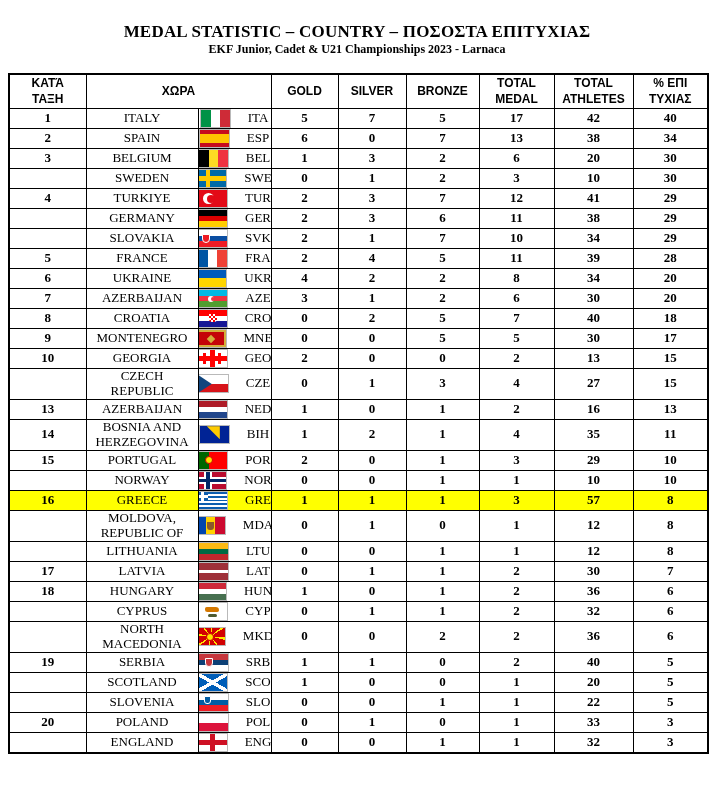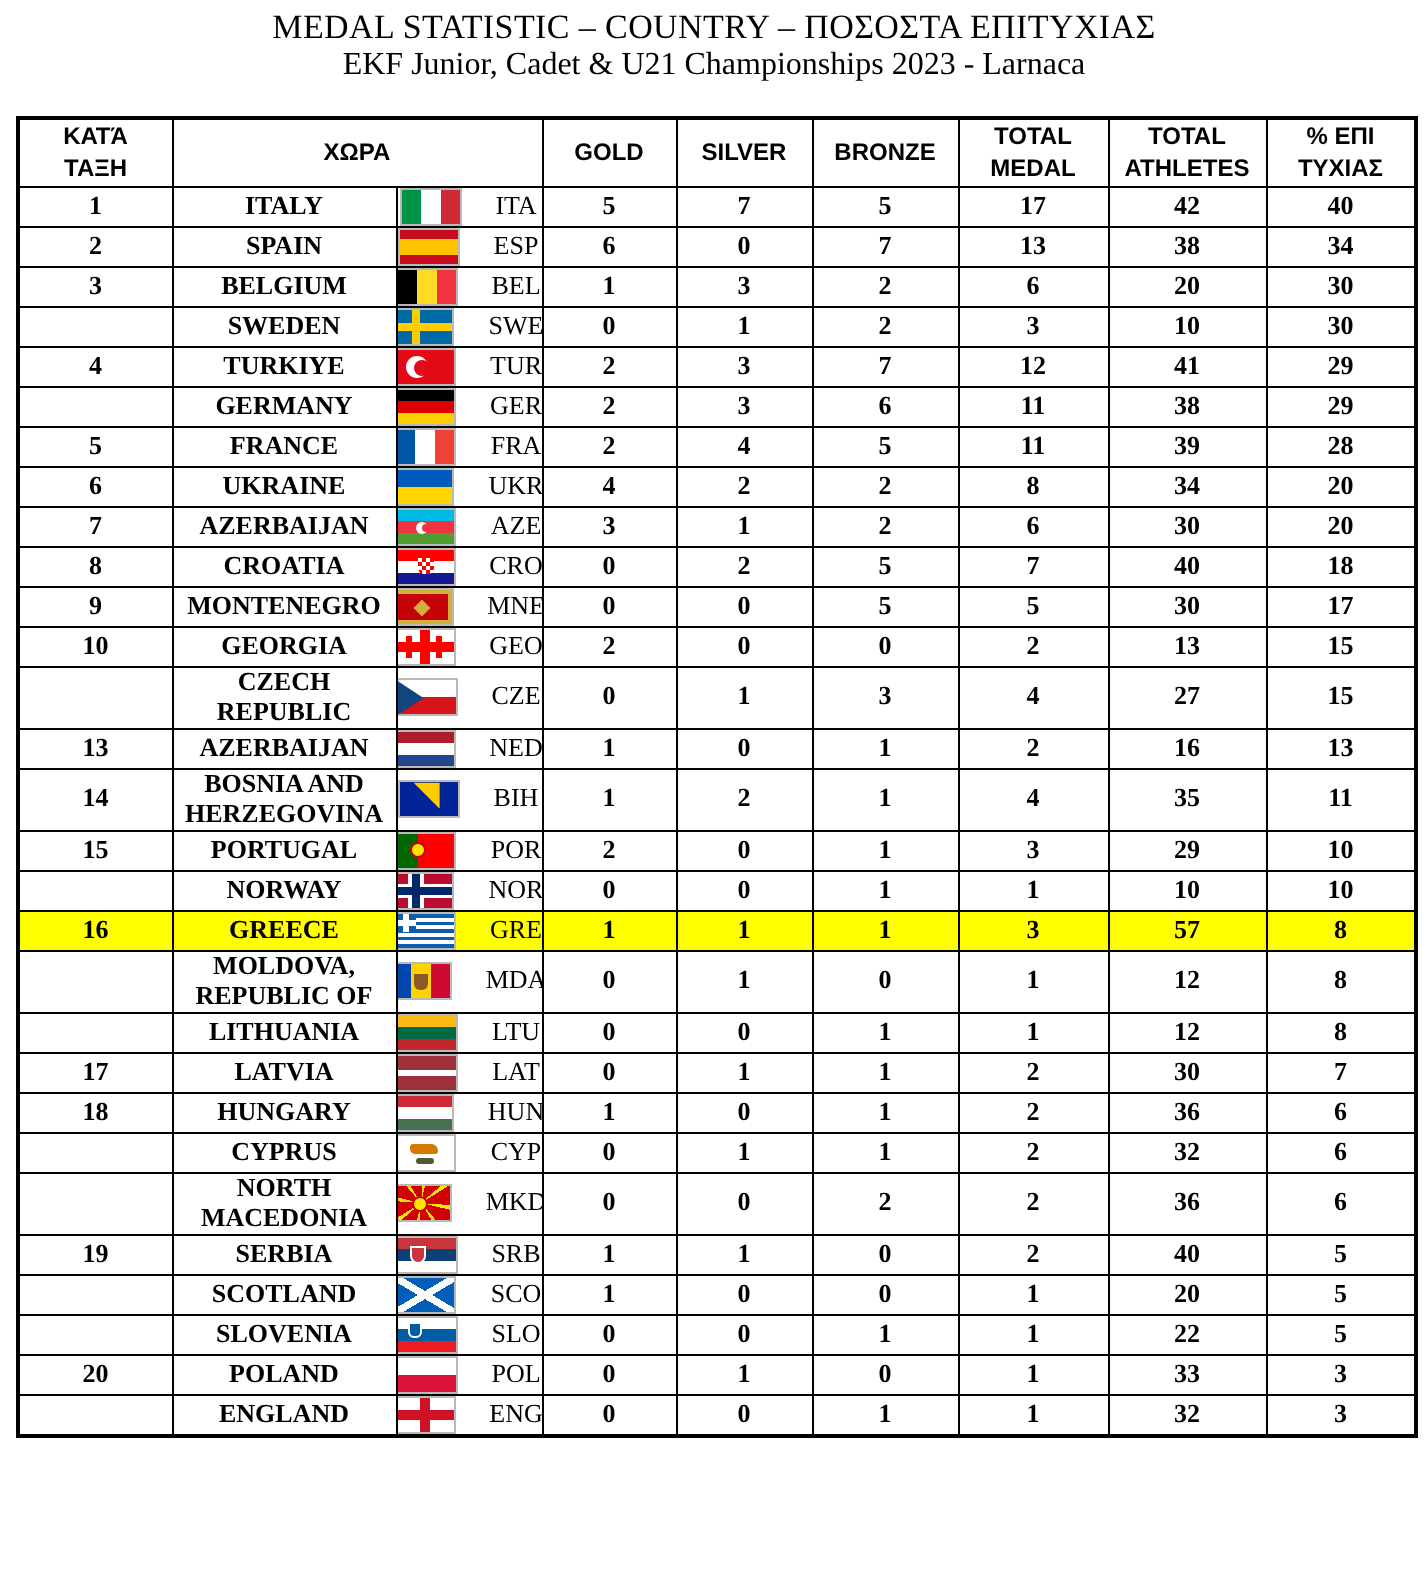--- a/index.html
+++ b/index.html
@@ -1,28 +1,28 @@
 <!DOCTYPE html>
 <html style="--hl: #FFFF00;"><head>
 <meta charset="utf-8">
 <style>
   html,body{margin:0;padding:0;background:#fff;}
   body{width:714px;font-family:"Liberation Serif",serif;color:#000;}
   .page{width:714px;}
 
-  .title-block{text-align:center;padding-top:4px;font-weight:normal;}
+  .title-block{text-align:center;padding-top:22px;font-weight:bold;}
   .title-line1{font-size:17px;letter-spacing:0.2px;}
-  .title-line2{font-size:16px;}
+  .title-line2{font-size:12px;}
 
   table.medal{border-collapse:collapse;table-layout:fixed;width:699px;margin:16px 0 0 8px;border:2px solid #000;}
   th,td{border:1px solid #000;text-align:center;padding:0;overflow:hidden;}
   thead th{font-family:"Liberation Sans",sans-serif;font-size:12px;font-weight:bold;height:33px;line-height:1.3;}
   tbody td{font-size:13px;height:19px;line-height:1.15;}
   td.rank,td.num{font-weight:bold;}
-  td.country{font-weight:bold;padding:0 2px;margin-top:32px;}
+  td.country{font-weight:normal;padding:0 2px;margin-top:32px;}
   tr.hl td{background:var(--hl,#FFFF00);}
 
   .fwrap{display:flex;align-items:center;justify-content:center;gap:18px;}
   .code{font-size:13px;}
 
   .flag{display:inline-block;position:relative;width:29px;height:17px;flex:none;box-sizing:border-box;box-shadow:0 0 0 1px #b9b9b9;overflow:hidden;}
   .flag::before,.flag::after{box-sizing:border-box;}
 
   .f-ita{background:linear-gradient(90deg,#009246 0 33.3%,#fff 33.3% 66.7%,#ce2b37 66.7%);}
   .f-esp{background:linear-gradient(#c60b1e 0 25%,#ffc400 25% 75%,#c60b1e 75%);}
@@ -214,20 +214,36 @@
             </div>
           </td>
           <td class="num">2</td>
           <td class="num">3</td>
           <td class="num">6</td>
           <td class="num">11</td>
           <td class="num">38</td>
           <td class="num">29</td>
         </tr>
         <tr>
+          <td class="rank"></td>
+          <td class="country">SLOVAKIA</td>
+          <td>
+            <div class="fwrap">
+              <span class="flag f-svk"></span>
+              <span class="code">SVK</span>
+            </div>
+          </td>
+          <td class="num">2</td>
+          <td class="num">1</td>
+          <td class="num">7</td>
+          <td class="num">10</td>
+          <td class="num">34</td>
+          <td class="num">29</td>
+        </tr>
+        <tr>
           <td class="rank">5</td>
           <td class="country">FRANCE</td>
           <td>
             <div class="fwrap">
               <span class="flag f-fra"></span>
               <span class="code">FRA</span>
             </div>
           </td>
           <td class="num">2</td>
           <td class="num">4</td>

